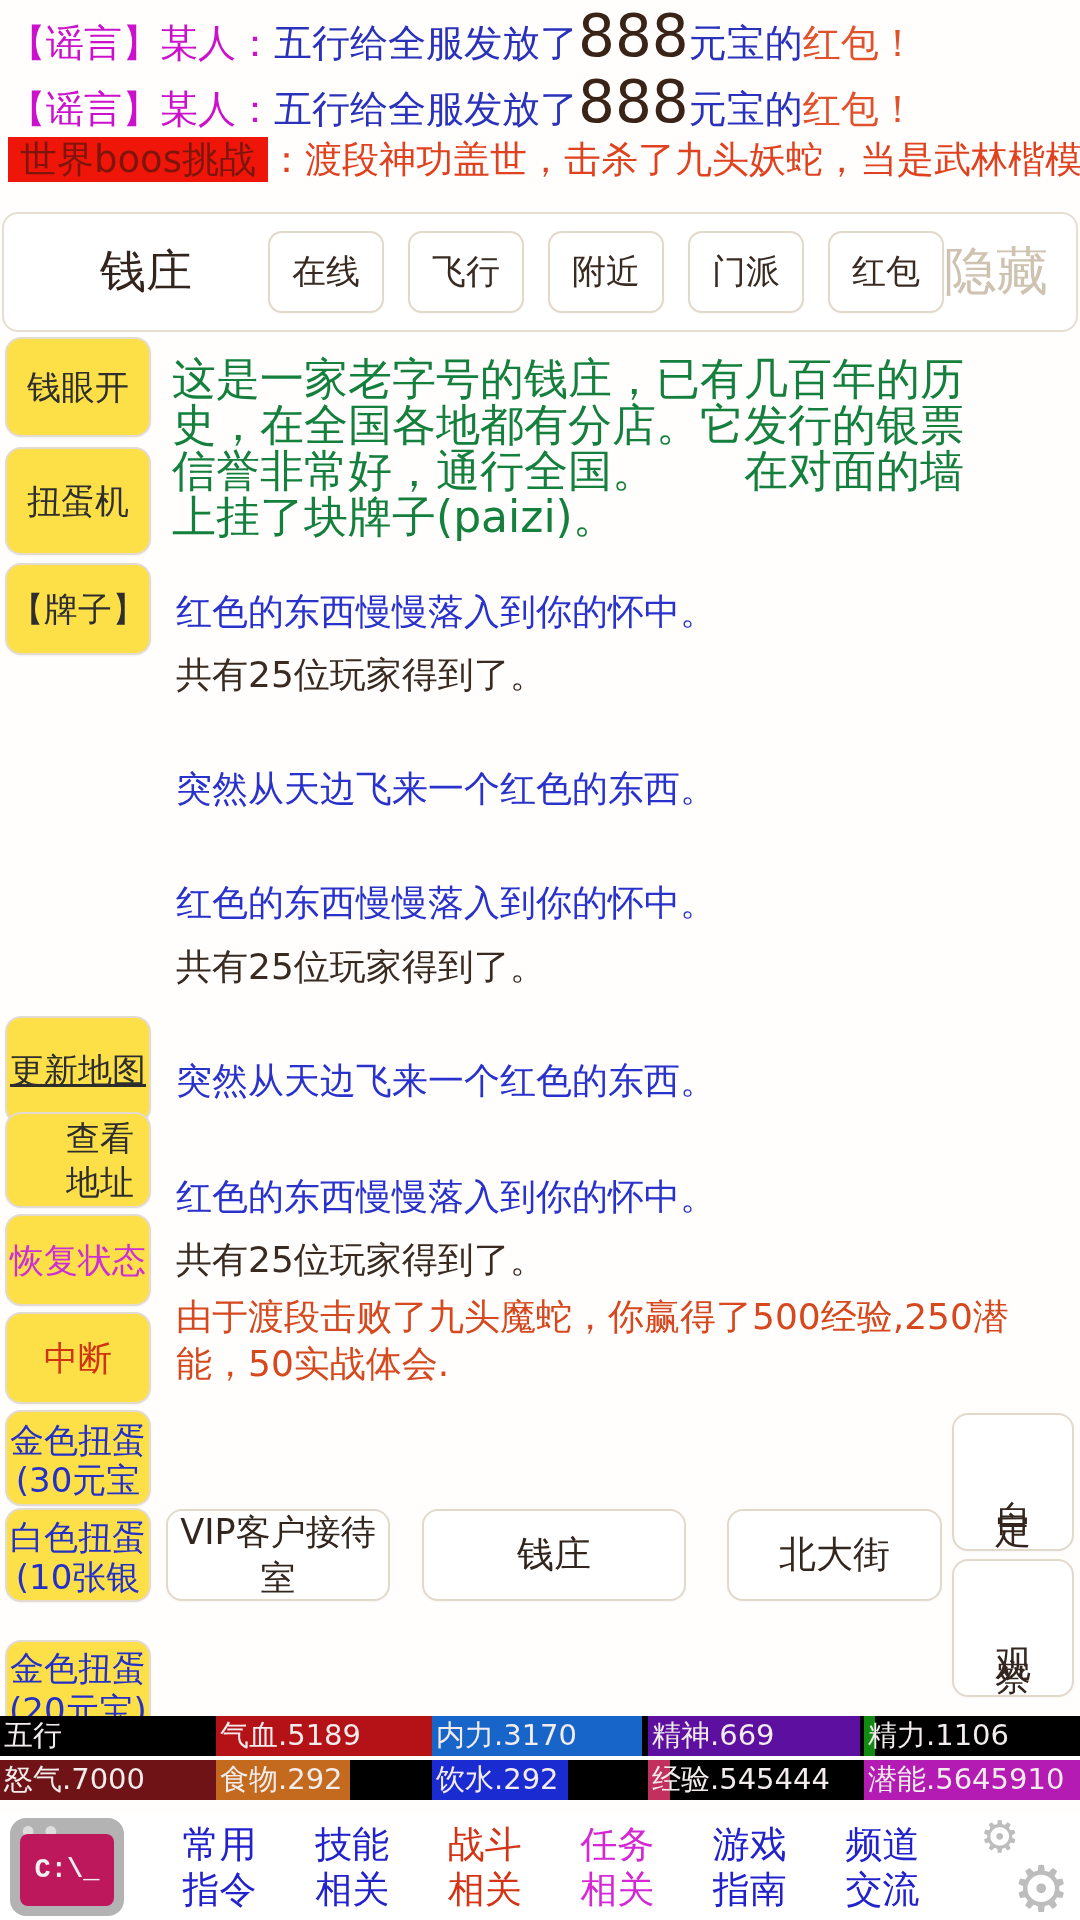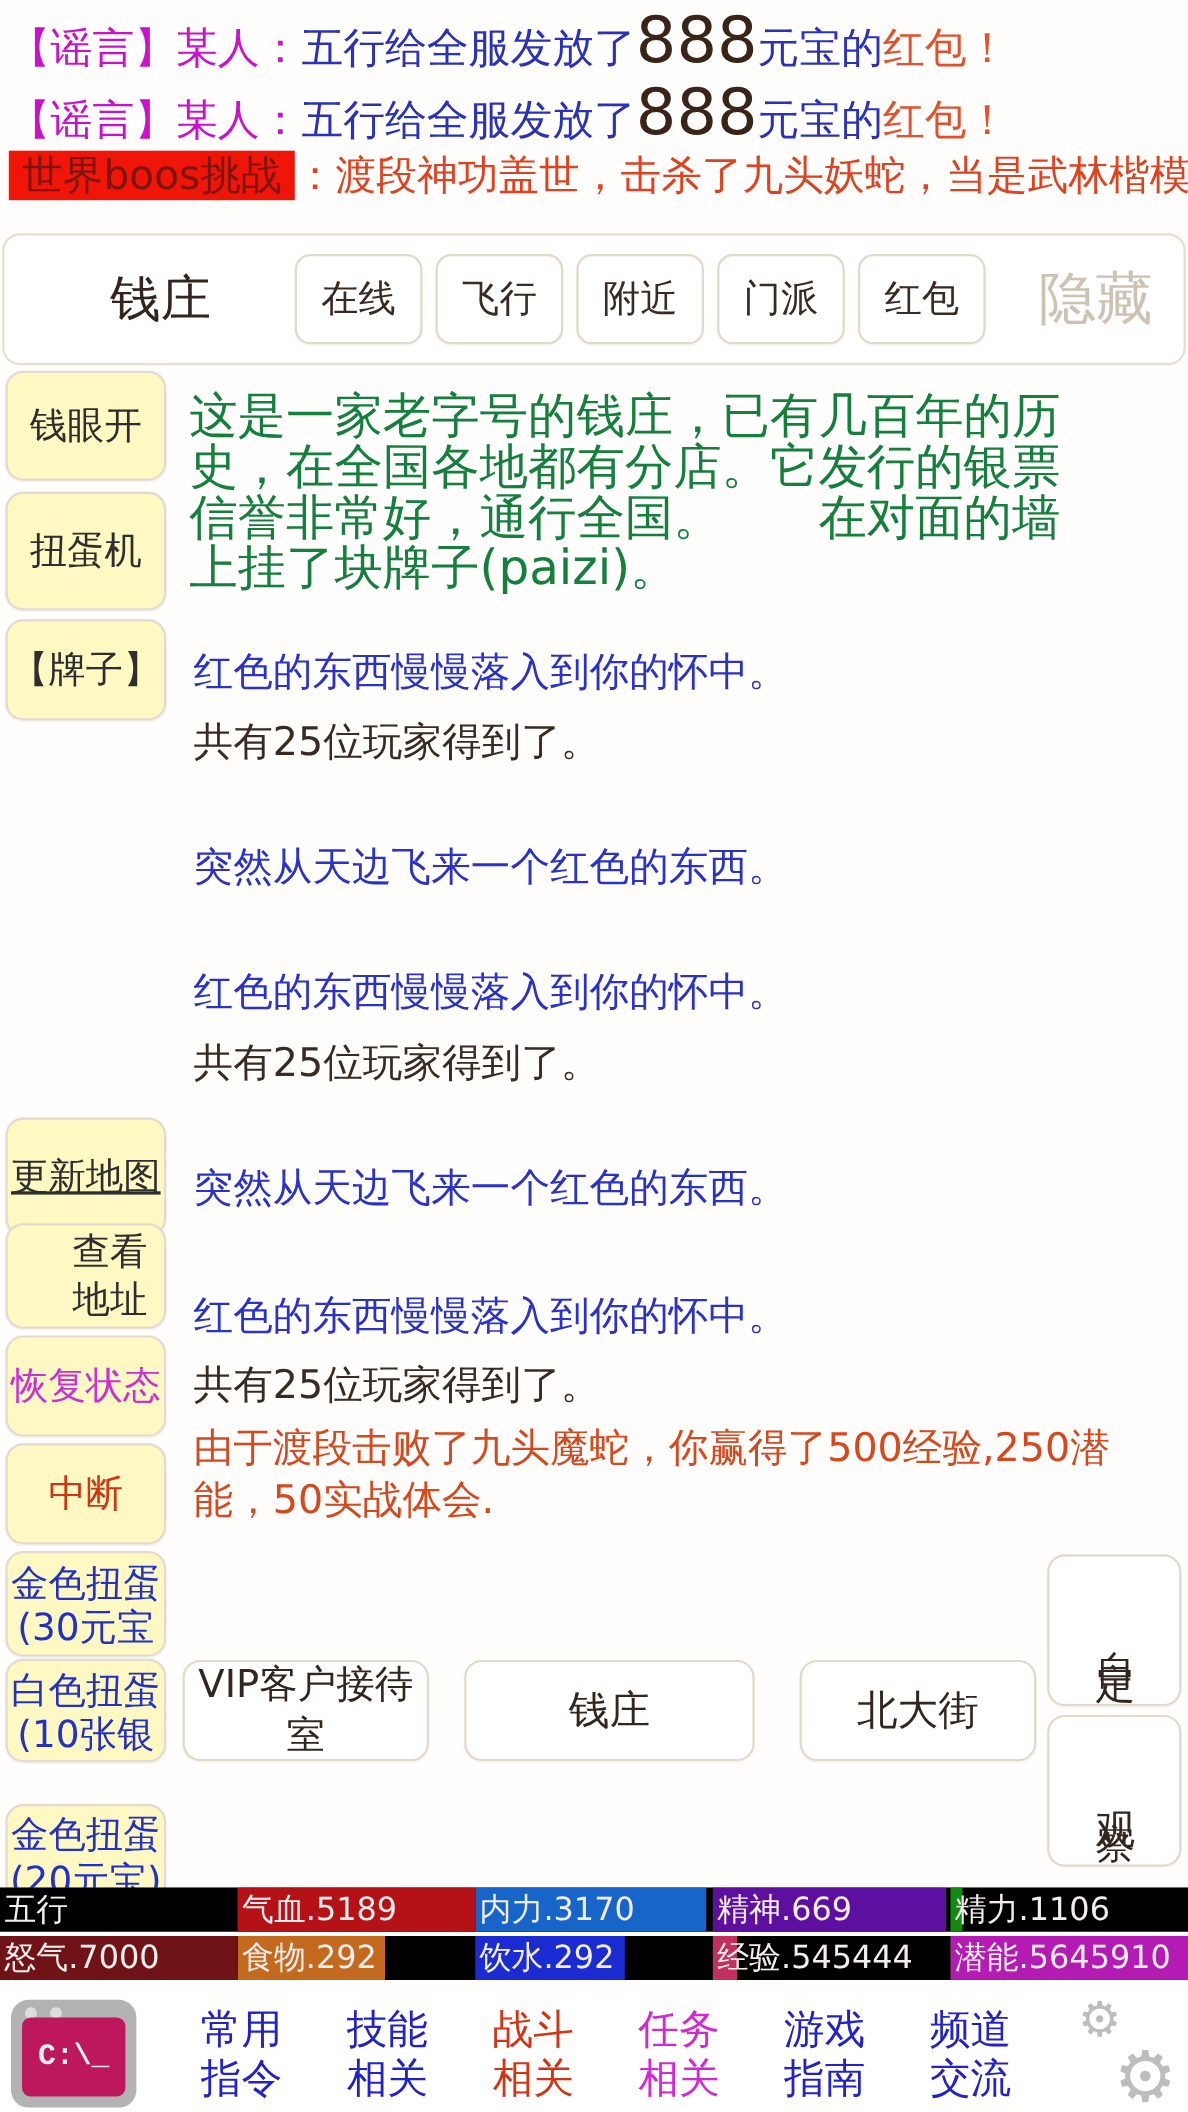--- a/index.html
+++ b/index.html
@@ -14,27 +14,27 @@
   .c-redpkt{color:#e1512b;}
   .bossline{top:136px;font-size:37px;line-height:48px;}
   .boss-label{background:#ef1609;color:#7e150d;padding:1px 12px;}
   .boss-colon{color:#e0421f;}
   .boss-msg{color:#e0421f;}
   
   .room-panel{position:absolute;left:2px;top:212px;width:1072px;height:116px;
               background:#ffffff;border:2px solid #e6ded2;border-radius:16px;
               display:flex;align-items:center;}
   .room-title{margin-left:96px;font-size:46px;color:#33251d;flex:none;}
-  .room-btns{display:flex;gap:12px;margin-left:76px;text-align:center;}
+  .room-btns{display:flex;gap:24px;margin-left:76px;text-align:center;}
   .pill-btn{width:112px;height:78px;background:#fff;border:2px solid #e2d9cb;border-radius:14px;
             display:flex;align-items:center;justify-content:center;font-size:34px;color:#3a2b22;
             box-shadow:0 1px 2px rgba(0,0,0,0.04);}
   .hide-label{margin-left:auto;margin-right:28px;font-size:52px;color:#cec2b0;}
   
-  .side-btn{position:absolute;left:5px;width:146px;background:#fef9c3;border:2px solid #e3dbd0;
+  .side-btn{position:absolute;left:5px;width:146px;background:#fde047;border:2px solid #e3dbd0;
             border-radius:16px;display:flex;align-items:center;justify-content:center;
             text-align:center;font-size:34px;color:#2e2e2e;box-shadow:0 1px 2px rgba(0,0,0,0.05);
             box-sizing:border-box;line-height:44px;}
   .sb-0{top:337px;height:100px;} .sb-1{top:447px;height:108px;} .sb-2{top:563px;height:92px;}
   .sb-3{top:1016px;height:108px;text-decoration:underline;} .sb-4{top:1112px;height:96px;padding-left:44px;}
   .sb-5{top:1214px;height:92px;color:#cc2fd4;}
   .sb-6{top:1312px;height:92px;color:#cf3413;}
   .sb-7{top:1410px;height:96px;color:#2431c8;display:block;overflow:hidden;line-height:40px;padding-top:8px;}
   .sb-8{top:1508px;height:94px;color:#2431c8;display:block;overflow:hidden;line-height:40px;padding-top:7px;}
   .sb-9{top:1640px;height:98px;color:#2431c8;line-height:42px;}

